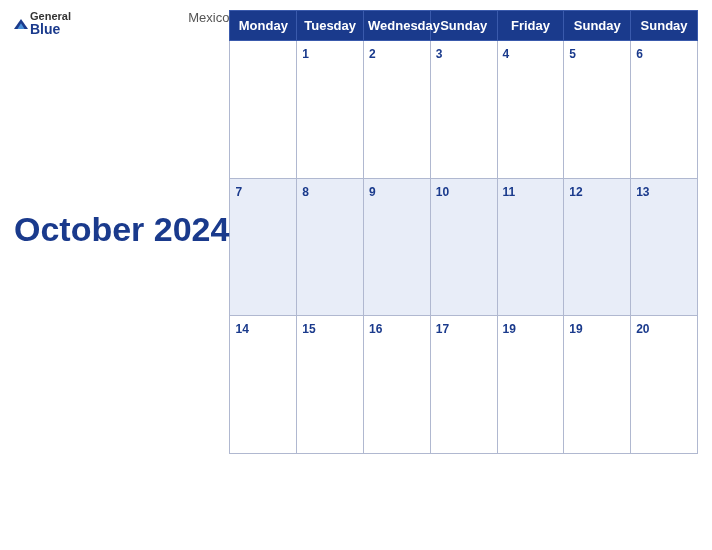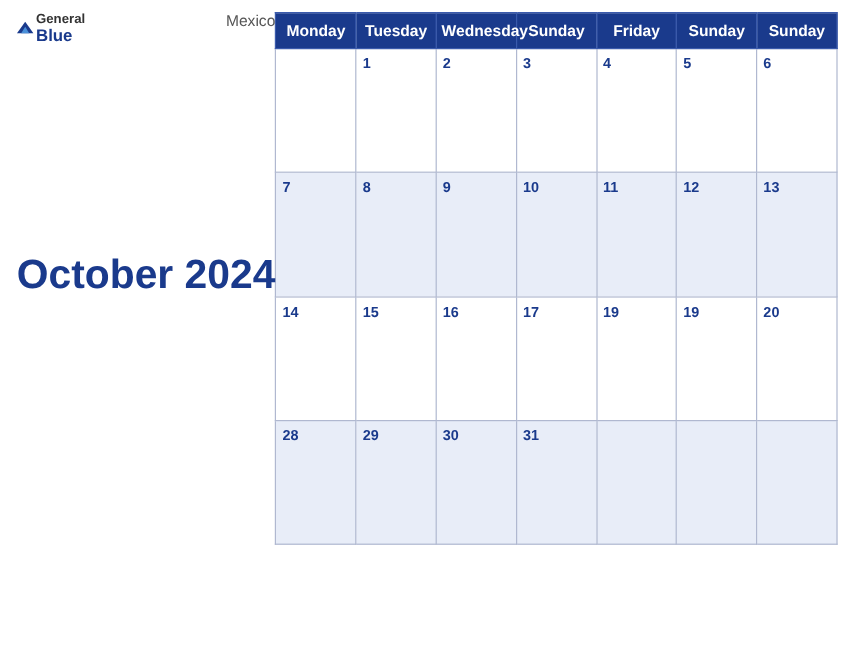--- a/index.html
+++ b/index.html
@@ -167,24 +167,15 @@
         </tr>
         <tr>
           <td><span class="day-num">14</span></td>
           <td><span class="day-num">15</span></td>
           <td><span class="day-num">16</span></td>
           <td><span class="day-num">17</span></td>
           <td><span class="day-num">19</span></td>
           <td><span class="day-num">19</span></td>
           <td><span class="day-num">20</span></td>
         </tr>
-        <tr>
-          <td><span class="day-num">28</span></td>
-          <td><span class="day-num">29</span></td>
-          <td><span class="day-num">30</span></td>
-          <td><span class="day-num">31</span></td>
-          <td></td>
-          <td></td>
-          <td></td>
-        </tr>
       </tbody>
   </table>
 </div>
 
 </body></html>

